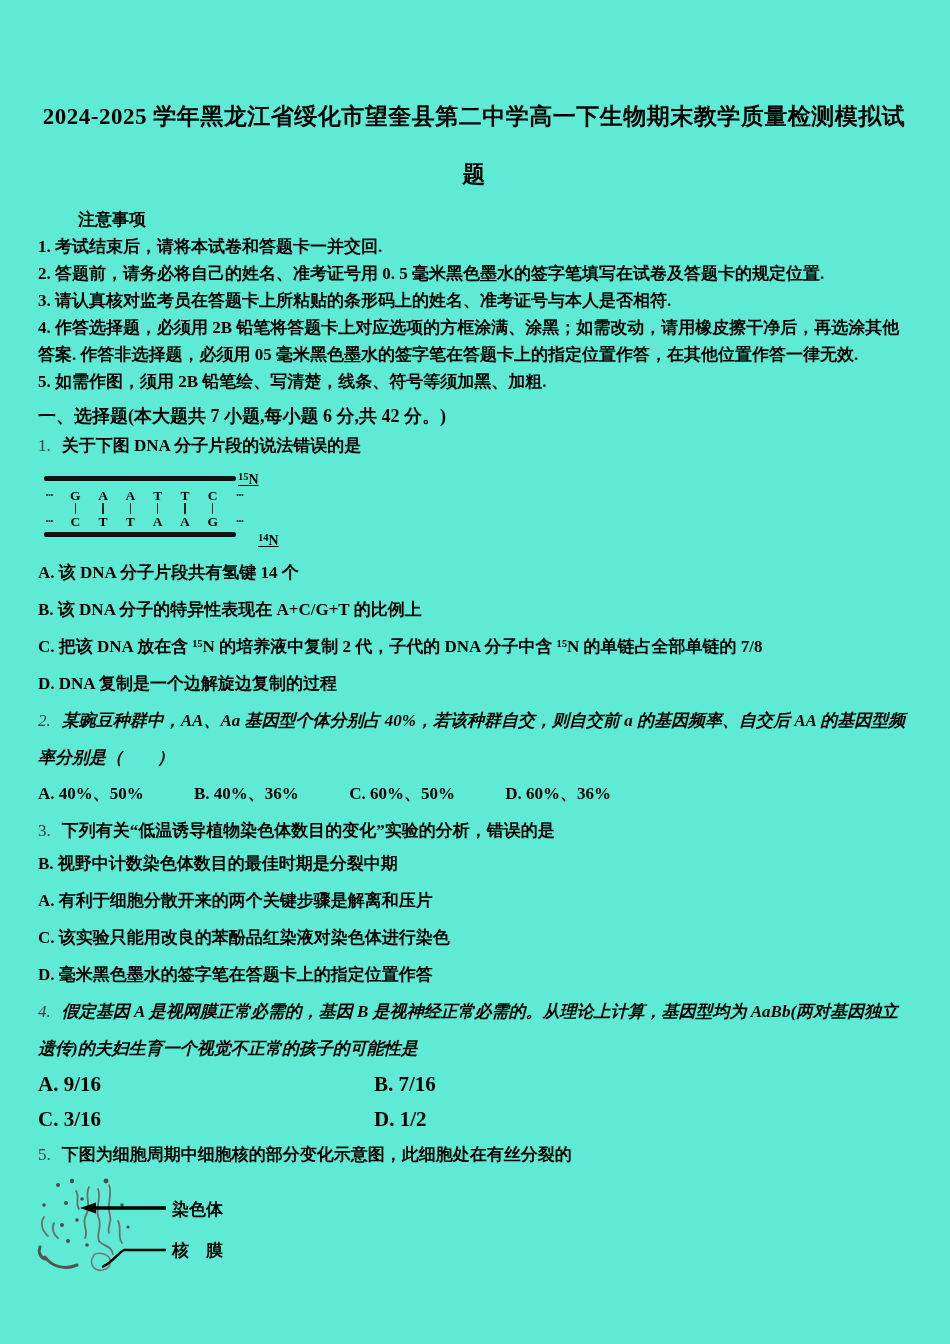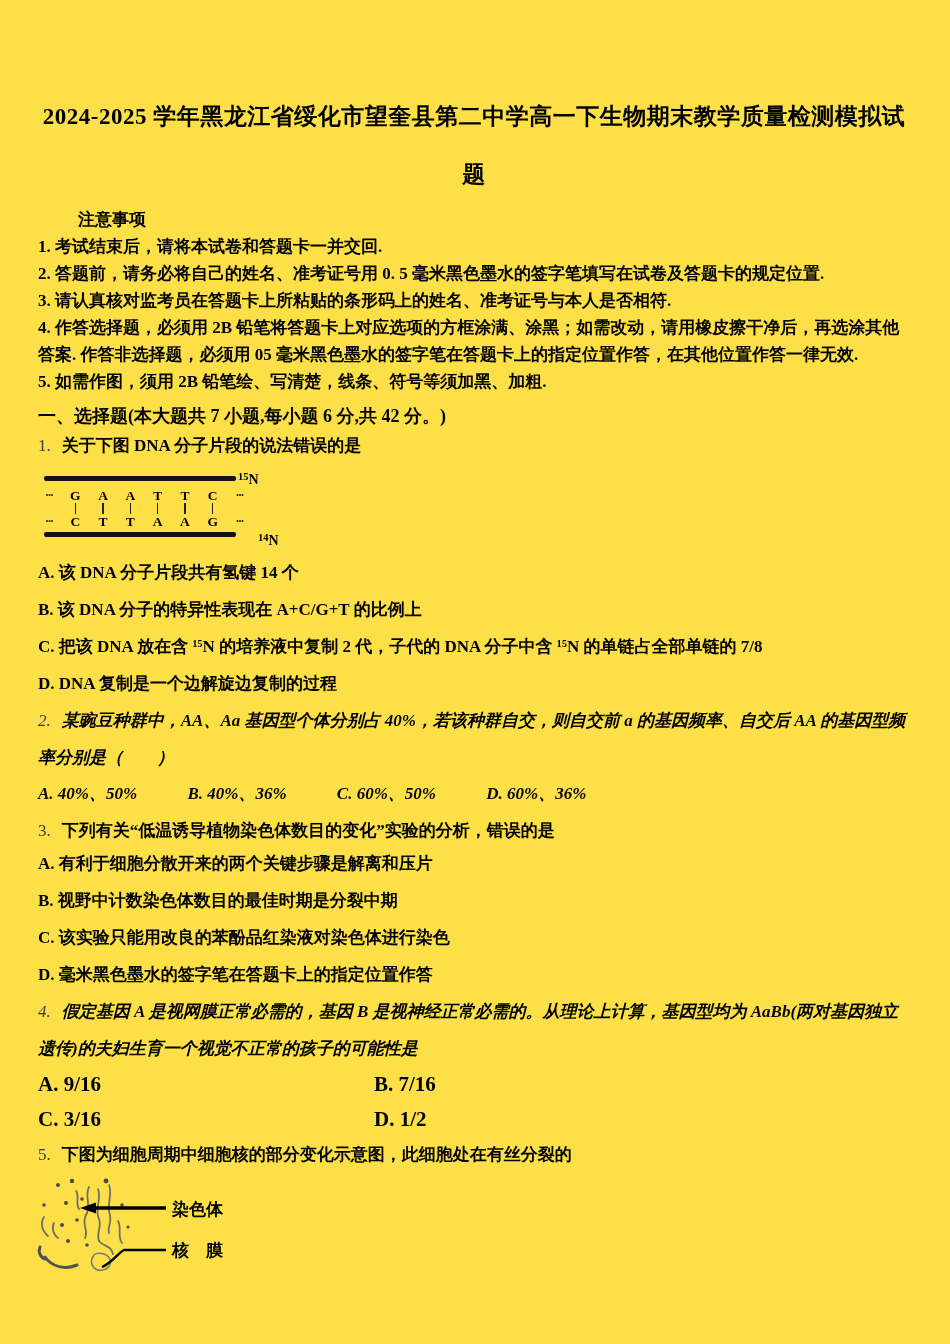--- a/index.html
+++ b/index.html
@@ -4,21 +4,21 @@
 <style>
   * { box-sizing: border-box; }
   html, body { margin: 0; padding: 0; }
   body {
     width: 950px; height: 1344px;
     background: #ffffff; color: #000;
     font-family: "Liberation Serif", "DejaVu Serif", serif;
     font-weight: bold;
     overflow: hidden;
   }
-  .page { position: relative; width: 950px; height: 1344px; background:#fde047; }
+  .page { position: relative; width: 950px; height: 1344px; background:#5eead4; }
   .content { padding: 0 40px 0 38px; }
 
   .title {
     padding-top: 88px;
     text-align: center;
     font-size: 23px;
     line-height: 58px;
     letter-spacing: 0.5px;
   }
 
@@ -31,39 +31,39 @@
   .q-para { font-size: 17px; line-height: 37px; font-style: italic; }
   .qnum {
     font-weight: normal;
     color: #3d3d3d;
     margin-right: 11px;
   }
 
   .opt { font-size: 17px; line-height: 37px; }
 
   .opt-inline { font-size: 17px; line-height: 36px; white-space: nowrap; }
-  .opt-inline .opt-item { display: inline-block; margin-right: 46px; font-style: italic; }
+  .opt-inline .opt-item { display: inline-block; margin-right: 46px; }
 
   .opt-grid {
     display: grid;
     grid-template-columns: 336px auto;
     font-size: 21px;
     line-height: 35px;
   }
 
   
   .dna-fig { margin: 10px 0 6px 6px; width: 240px; }
   .strand-row { display: flex; align-items: flex-start; }
   .strand-line {
     width: 192px; height: 4.5px;
     background: #121212; border-radius: 2px;
     margin-top: 6px;
   }
   .strand-row.bottom .strand-line { margin-top: 3px; }
-  .strand-label { margin-left: 2px; font-size: 14px; line-height: 14px; white-space: nowrap; }
+  .strand-label { margin-left: 2px; font-size: 14px; line-height: 14px; white-space: nowrap; text-decoration: underline; }
   .strand-label .sup { font-size: 10.5px; vertical-align: 4px; }
   .strand-row.bottom .strand-label { margin-top: 2px; margin-left: 22px; }
   .bases {
     display: flex; justify-content: space-between;
     width: 200px; padding: 0 1px; margin: 2px 0 1px 0;
   }
   .pair-col { display: flex; flex-direction: column; align-items: center; }
   .base { font-size: 13.5px; line-height: 13px; }
   .bond { width: 1.6px; height: 11px; background: #222; margin: 1px 0; }
   .bond.none { background: transparent; }
@@ -152,22 +152,22 @@
 
     <div class="q-para"><span class="qnum">2.</span><span>某豌豆种群中，AA、Aa 基因型个体分别占 40%，若该种群自交，则自交前 a 的基因频率、自交后 AA 的基因型频率分别是（　　）</span></div>
     <div class="opt-inline">
       <span class="opt-item">A. 40%、50%</span>
       <span class="opt-item">B. 40%、36%</span>
       <span class="opt-item">C. 60%、50%</span>
       <span class="opt-item">D. 60%、36%</span>
     </div>
 
     <div class="q-line" style="margin-top:4px;"><span class="qnum">3.</span><span>下列有关“低温诱导植物染色体数目的变化”实验的分析，错误的是</span></div>
+    <div class="opt">B. 视野中计数染色体数目的最佳时期是分裂中期</div>
     <div class="opt">A. 有利于细胞分散开来的两个关键步骤是解离和压片</div>
-    <div class="opt">B. 视野中计数染色体数目的最佳时期是分裂中期</div>
     <div class="opt">C. 该实验只能用改良的苯酚品红染液对染色体进行染色</div>
     <div class="opt">D. 毫米黑色墨水的签字笔在答题卡上的指定位置作答</div>
 
     <div class="q-para"><span class="qnum">4.</span><span>假定基因 A 是视网膜正常必需的，基因 B 是视神经正常必需的。从理论上计算，基因型均为 AaBb(两对基因独立遗传)的夫妇生育一个视觉不正常的孩子的可能性是</span></div>
     <div class="opt-grid">
       <span>A. 9/16</span>
       <span>B. 7/16</span>
       <span>C. 3/16</span>
       <span>D. 1/2</span>
     </div>

